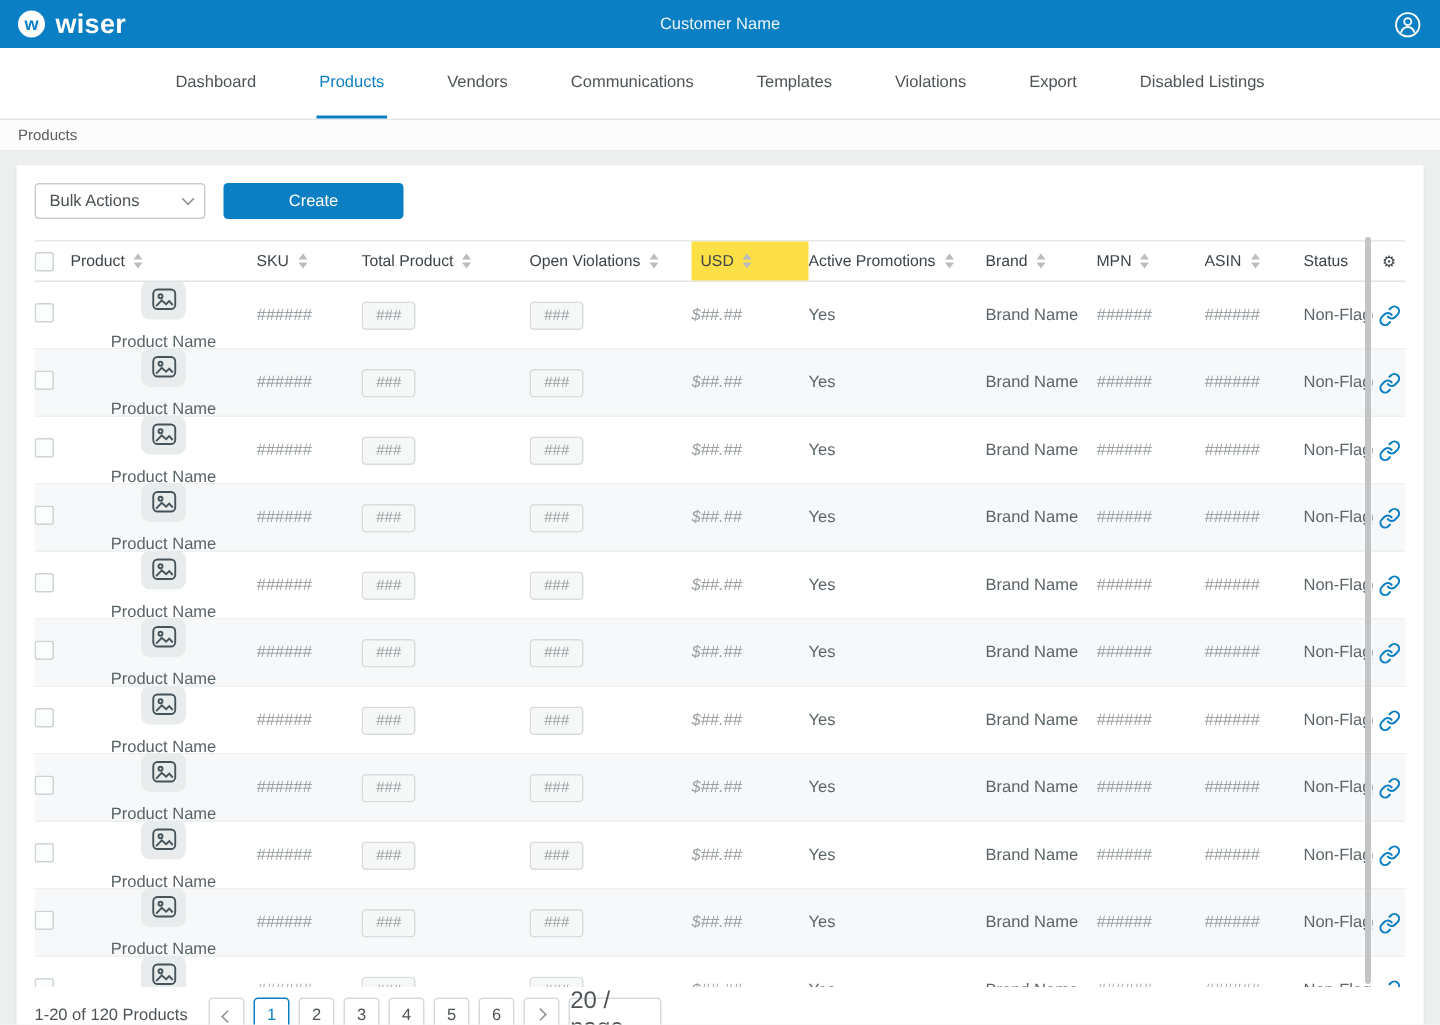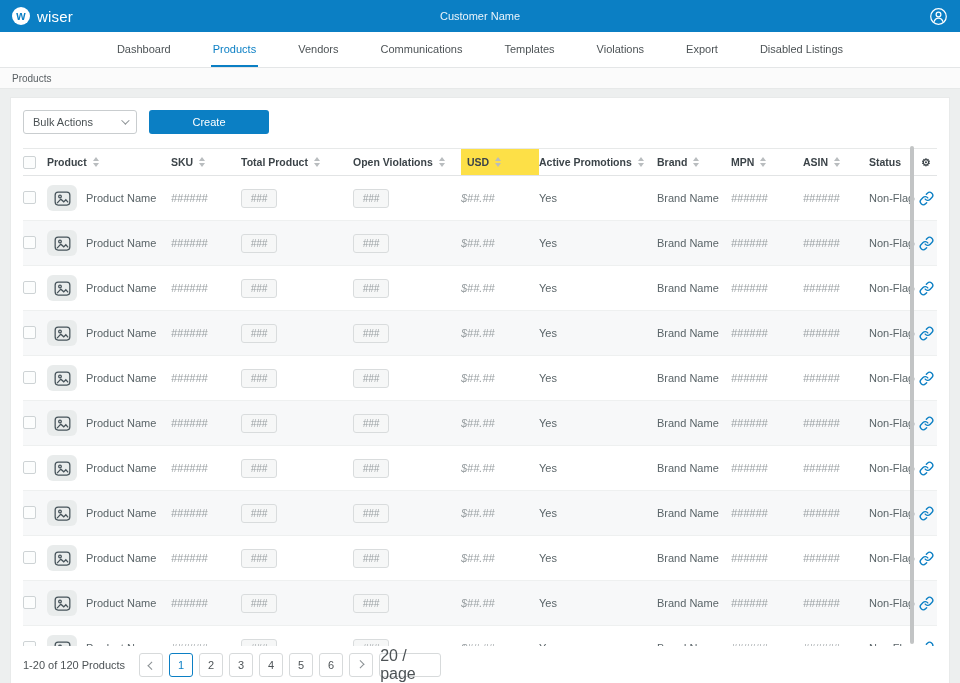--- a/index.html
+++ b/index.html
@@ -6,27 +6,27 @@
   html,body { width:960px; height:683px; overflow:hidden; background:#edefef;
               font-family:"Liberation Sans", sans-serif; }
 
   
   .topbar { position:relative; height:32px; background:#0b7fc4; display:flex;
             align-items:center; padding:0 12px; color:#fff; }
   .logo-wrap { display:flex; align-items:center; gap:7px; }
   .logo-circle { width:18px; height:18px; border-radius:50%; background:#fff;
                  color:#0b7fc4; font-weight:bold; font-size:12px; display:flex;
                  align-items:center; justify-content:center; line-height:1; }
-  .brand { font-size:15px; font-weight:normal; letter-spacing:.2px; }
+  .brand { font-size:18px; font-weight:bold; letter-spacing:.2px; }
   .customer { position:absolute; left:50%; top:50%; transform:translate(-50%,-50%);
               font-size:11px; color:#eaf4fb; }
   .account { margin-left:auto; cursor:pointer; display:flex; align-items:center; }
 
   
-  .nav { height:36px; background:#fff; border-bottom:1px solid #e4e6e7;
+  .nav { height:48px; background:#fff; border-bottom:1px solid #e4e6e7;
          display:flex; justify-content:center; gap:38px; }
   .tab { display:flex; align-items:center; font-size:11px; color:#4d5356;
          border-bottom:2px solid transparent; padding:0 2px; cursor:pointer; }
   .tab.active { color:#0b7fc4; border-bottom-color:#0b7fc4; }
 
   
   .breadcrumb { height:21px; background:#fbfbfb; border-bottom:1px solid #e7e9e9;
                 display:flex; align-items:center; padding:0 12px;
                 font-size:10px; color:#5a6064; }
 
@@ -51,35 +51,35 @@
             font-family:"Liberation Sans", sans-serif; outline:none; }
   .search-wrap input::placeholder { color:#9aa0a3; }
   .search-icon { position:absolute; right:8px; top:5px; }
 
   
   .trow { display:grid;
           grid-template-columns:24px 124px 70px 112px 108px 78px 118px 74px 72px 66px 46px 1fr;
           align-items:center; }
   .thead { height:28px; border-top:1px solid #e7e9e9; border-bottom:1px solid #e2e4e5; }
   .thead .cell { height:100%; display:flex; align-items:center;
-                 font-size:10.5px; font-weight:bold; color:#3c4449; }
+                 font-size:10.5px; font-weight:normal; color:#3c4449; }
   .usd-h { background:#fde047; padding-left:6px; }
   .sort { display:inline-flex; flex-direction:column; gap:2px; margin-left:6px; }
   .sort i { width:0; height:0; border-left:3px solid transparent; border-right:3px solid transparent; }
   .sort .up { border-bottom:4px solid #b9bdbf; }
   .sort .dn { border-top:4px solid #b9bdbf; }
   .gear-cell { display:flex; justify-content:center; font-size:15px; color:#4a5154; cursor:pointer; }
 
   .tbody { height:470px; overflow:hidden; }
   .tbody .trow { height:45px; border-bottom:1px solid #eef0f0; }
   .tbody .trow:nth-child(even) { background:#f7f8f9; }
   .cell { font-size:11px; color:#5a6468; overflow:hidden; white-space:nowrap; }
   .checkbox { width:13px; height:13px; border:1px solid #ced3d5; border-radius:2px;
               background:#fcfdfd; display:inline-block; cursor:pointer; }
-  .prod-cell { display:flex; align-items:center; gap:9px; }
+  .prod-cell { display:flex; align-items:center; gap:9px;flex-direction:column; }
   .thumb { width:30px; height:26px; border-radius:6px; background:#e9ecec;
            display:flex; align-items:center; justify-content:center; flex:none; }
   .ph { font-style:italic; color:#9aa0a3; }
   .badge { display:inline-block; min-width:36px; text-align:center; padding:3px 6px;
            border:1px solid #d9dcdd; border-radius:3px; background:#f6f7f7;
            font-size:10px; font-style:italic; color:#9aa0a3; }
   .link-cell { display:flex; justify-content:center; cursor:pointer; }
 
   .scroll-thumb { position:absolute; top:48px; right:35px; width:4px; height:498px;
                   background:#c2c4c5; border-radius:2px; cursor:grab; }

